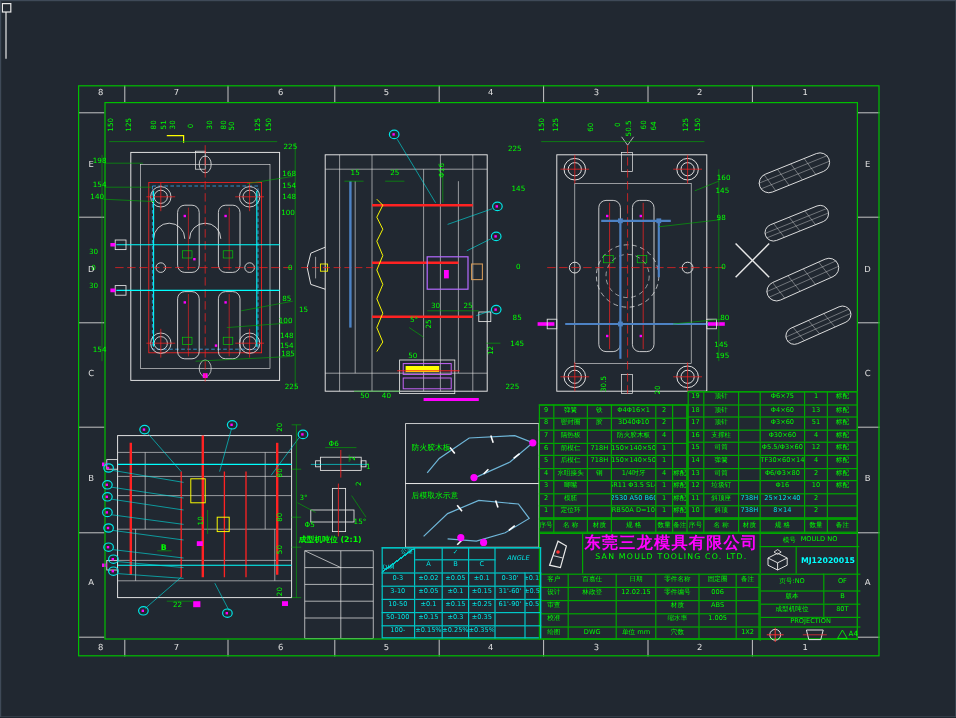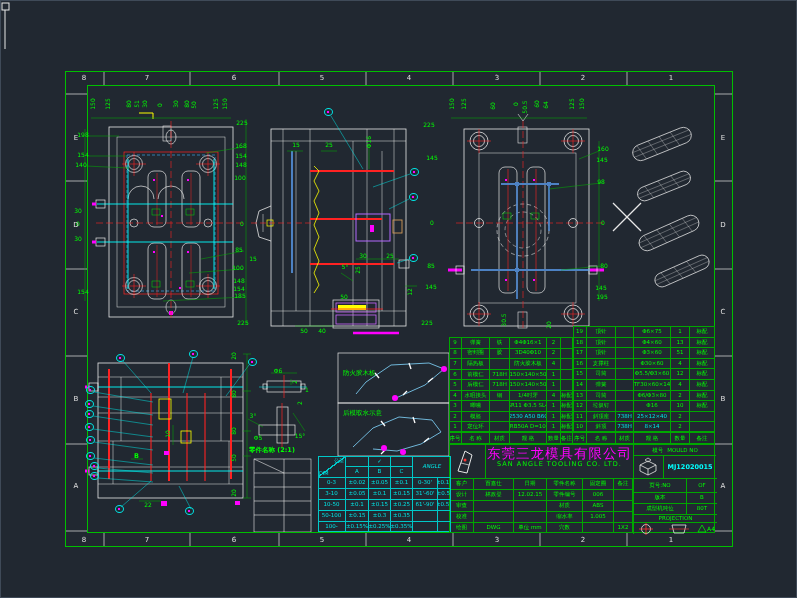--- a/index.html
+++ b/index.html
@@ -15,21 +15,21 @@
   .viewlabel{position:absolute;color:#00ff00;font-size:6.5px;line-height:7px;white-space:nowrap;z-index:5;}
   .cell{position:absolute;box-sizing:border-box;border-right:1px solid #00a800;border-top:1px solid #00a800;
         color:#00ff00;font-size:5.5px;line-height:1.05;display:flex;align-items:center;justify-content:center;
         overflow:hidden;white-space:nowrap;text-align:center;z-index:5;}
   .tframe{position:absolute;box-sizing:border-box;border:1px solid #00a800;z-index:4;}
   .cyanframe{position:absolute;box-sizing:border-box;border:1px solid #00c8c8;z-index:4;}
   .tcell{position:absolute;box-sizing:border-box;border-right:1px solid #00c8c8;border-top:1px solid #00c8c8;
          color:#00e5e5;font-size:5.5px;line-height:1;display:flex;align-items:center;justify-content:center;
          overflow:hidden;white-space:nowrap;z-index:5;}
   .sheetborder{position:absolute;border:1px solid #00c000;box-sizing:border-box;z-index:2;}
-  .company-cn{color:#ff00ff;font-size:13.5px;line-height:14px;font-weight:normal;letter-spacing:1px;
+  .company-cn{color:#ff00ff;font-size:13.5px;line-height:14px;font-weight:bold;letter-spacing:1px;
               text-align:center;white-space:nowrap;}
   .company-en{color:#00ff00;font-size:6.5px;line-height:8px;letter-spacing:1px;text-align:center;white-space:nowrap;}
   .mouldno{color:#00ffff;font-size:6.5px;font-weight:bold;}
   .balloon{position:absolute;width:9px;height:8px;border:1px solid #00e5e5;border-radius:50%;
            box-sizing:border-box;z-index:5;}
   .balloon i{position:absolute;left:2.5px;top:2px;width:2px;height:2px;background:#ff00ff;}
 </style>
 </head>
 <body>
 
@@ -635,21 +635,21 @@
 
     <div class="abs" style="left:0;top:0;width:36px;height:33px;border-right:1px solid #00a800;box-sizing:border-box;">
       <svg width="34" height="32">
         <polygon points="8,26 15,6 22,10 17,28" fill="none" stroke="#e8e8e8" stroke-width="1"></polygon>
         <line x1="11" y1="18" x2="19" y2="20" stroke="#e8e8e8" stroke-width="0.7"></line>
         <circle cx="15" cy="15" r="1.5" fill="#ff3333"></circle>
       </svg>
     </div>
     <div class="abs" style="left:36px;top:1px;width:147px;height:32px;">
       <div class="company-cn">东莞三龙模具有限公司</div>
-      <div class="company-en">SAN ANGLE TOOLING CO. LTD.</div>
+      <div class="company-en">SAN MOULD TOOLING CO. LTD.</div>
     </div>
     <div class="abs" style="left:183px;top:0;width:83px;height:11px;border-left:1px solid #00a800;border-bottom:1px solid #00a800;box-sizing:border-box;color:#00ff00;font-size:5.5px;display:flex;align-items:center;justify-content:center;gap:4px;">
       <span>模号</span>
       <span>MOULD NO</span>
     </div>
     <div class="abs" style="left:183px;top:11px;width:30px;height:22px;border-left:1px solid #00a800;box-sizing:border-box;">
       <svg width="28" height="22">
         <polygon points="6,9 14,5 22,9 14,13" fill="none" stroke="#e8e8e8" stroke-width="0.8"></polygon>
         <line x1="6" y1="9" x2="6" y2="15" stroke="#e8e8e8" stroke-width="0.8"></line>
         <line x1="22" y1="9" x2="22" y2="15" stroke="#e8e8e8" stroke-width="0.8"></line>
@@ -707,21 +707,21 @@
         <div class="cell" style="left: 164px; top: 33px; width: 19px; height: 11px;"></div>
         <div class="cell" style="left: 0px; top: 44px; width: 24px; height: 11px;">绘图</div>
         <div class="cell" style="left: 24px; top: 44px; width: 40px; height: 11px;">DWG</div>
         <div class="cell" style="left: 64px; top: 44px; width: 33px; height: 11px;">单位 mm</div>
         <div class="cell" style="left: 97px; top: 44px; width: 36px; height: 11px;">穴数</div>
         <div class="cell" style="left: 133px; top: 44px; width: 31px; height: 11px;"></div>
         <div class="cell" style="left: 164px; top: 44px; width: 19px; height: 11px;">1X2</div>
       </div>
   </div>
 
-  <div class="viewlabel" style="left:248px;top:446px;font-weight:bold;">零件名称 (2:1)</div>
+  <div class="viewlabel" style="left:248px;top:446px;font-weight:bold;">成型机吨位 (2:1)</div>
   <div class="viewlabel" style="left:342px;top:369px;">防火胶木板</div>
   <div class="viewlabel" style="left:342px;top:409px;">后模取水示意</div>
   <div class="viewlabel" style="left:133px;top:452px;font-weight:bold;">B</div>
 
 <div class="gridref" style="left: 83px; top: 77px;">8</div>
     <div class="gridref" style="left: 83px; top: 539px;">8</div>
     <div class="gridref" style="left: 146px; top: 77px;">7</div>
     <div class="gridref" style="left: 146px; top: 539px;">7</div>
     <div class="gridref" style="left: 233px; top: 77px;">6</div>
     <div class="gridref" style="left: 233px; top: 539px;">6</div>

